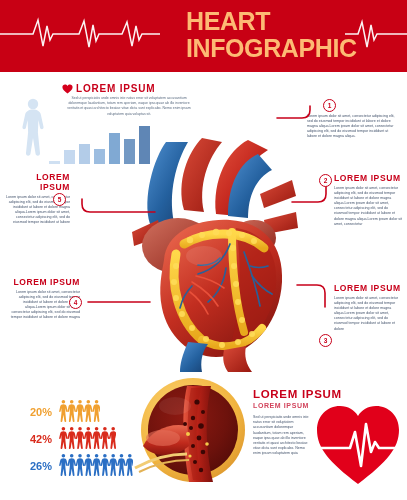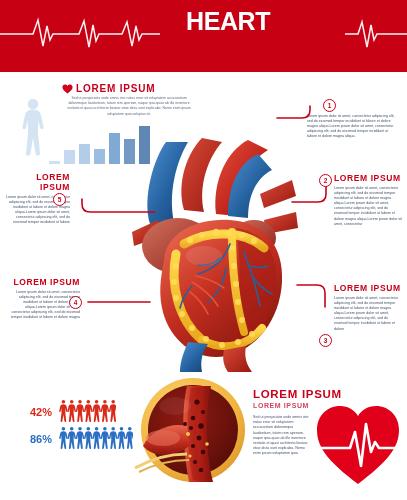--- a/index.html
+++ b/index.html
@@ -14,21 +14,21 @@
 
   
   .header {
     position:absolute; left:0; top:0; width:407px; height:72px;
     background:#c80014;
     overflow:hidden;
   }
   .header-ecg { position:absolute; left:0; top:0; width:407px; height:72px; }
   .header-title {
     position:absolute; left:186px; top:8px; width:215px;
-    color:#ffffff; font-weight:bold; font-size:25px; line-height:27px;
+    color:#fdba74; font-weight:bold; font-size:25px; line-height:27px;
     letter-spacing:-0.4px; text-align:left;
   }
   .header-title .l2 { display:block; }
   .intro-heart { position:absolute; left:62px; top:84px; }
   .intro-head-txt { position:absolute; left:76px; top:83px;
     font-size:10px; font-weight:bold; color:#c8001a; letter-spacing:0.8px; }
   .intro-body {
     position:absolute; left:63px; top:96px; width:132px;
     font-size:3.5px; line-height:5.2px; color:#5a6b80; text-align:center;
   }
@@ -94,20 +94,21 @@
 
   <div class="header">
     <svg class="header-ecg" viewBox="0 0 407 72">
       <path d="M0 34 L28 34 L33 34 L38 20 L43 46 L47 26 L50 40 L53 34 L75 34
                L79 34 L84 21 L89 47 L93 25 L96 41 L99 34 L118 34
                L122 34 L127 22 L132 46 L136 26 L139 40 L142 34 L160 34" fill="none" stroke="#ffffff" stroke-width="1.5" opacity="0.95"></path>
       <path d="M345 34 L358 34 L362 22 L367 47 L371 25 L374 40 L377 34 L407 34" fill="none" stroke="#ffffff" stroke-width="1.5" opacity="0.95"></path>
     </svg>
     <div class="header-title">
       <span>HEART</span>
+      <span class="l2">INFOGRAPHIC</span>
     </div>
   </div>
 
   <svg class="silhouette" width="34" height="66" viewBox="0 0 34 66">
     <g fill="#d5e4f3">
       <circle cx="17" cy="7" r="5.2"></circle>
       <path d="M17 12.5c-4.2 0-7.2 2-7.9 5.3l-2.6 12c-.3 1.5.5 2.4 1.6 2.4
                1 0 1.7-.6 1.9-1.6l1.6-7.6.5 12.6-2.1 20.5c-.2 1.6.8 2.6 2.2 2.6
                1.3 0 2.1-.8 2.3-2.1l2.5-15.6 2.5 15.6c.2 1.3 1 2.1 2.3 2.1
                1.4 0 2.4-1 2.2-2.6l-2.1-20.5.5-12.6 1.6 7.6c.2 1 .9 1.6 1.9 1.6
@@ -327,20 +328,40 @@
         <circle cx="57" cy="62" r="2"></circle>
           <circle cx="76" cy="72" r="1.8"></circle>
         <circle cx="59" cy="84" r="1.6"></circle>
       </g>
       <ellipse cx="44" cy="34" rx="16" ry="9" fill="#ffffff" opacity="0.07"></ellipse>
     </svg>
   </div>
 
   <div class="stats">
     <div class="stat-row">
+      <div class="stat-pct" style="color: rgb(240, 160, 48);">20%</div>
+      <div class="stat-figs"><svg width="41.5" height="23" viewBox="0 0 41.5 23">
+            <g transform="translate(0,0)">
+              <path d="M5.4 3.6a1.8 1.8 0 1 0 0-3.6 1.8 1.8 0 0 0 0 3.6zM5.4 4.3c-1.7 0-2.9.8-3.2 2.1L1.2 11c-.1.6.2 1 .7 1 .4 0 .7-.2.8-.7L3.3 8l.2 4.6-.9 8.3c-.1.7.3 1.1.9 1.1.5 0 .8-.3.9-.9l1-6.4 1 6.4c.1.6.4.9.9.9.6 0 1-.4.9-1.1l-.9-8.3L7.5 8l.6 3.3c.1.5.4.7.8.7.5 0 .8-.4.7-1L8.6 6.4C8.3 5.1 7.1 4.3 5.4 4.3z" fill="#f0a030"></path>
+            </g>
+            <g transform="translate(8.3,0)">
+              <path d="M5.4 3.6a1.8 1.8 0 1 0 0-3.6 1.8 1.8 0 0 0 0 3.6zM5.4 4.3c-1.7 0-2.9.8-3.2 2.1L1.2 11c-.1.6.2 1 .7 1 .4 0 .7-.2.8-.7L3.3 8l.2 4.6-.9 8.3c-.1.7.3 1.1.9 1.1.5 0 .8-.3.9-.9l1-6.4 1 6.4c.1.6.4.9.9.9.6 0 1-.4.9-1.1l-.9-8.3L7.5 8l.6 3.3c.1.5.4.7.8.7.5 0 .8-.4.7-1L8.6 6.4C8.3 5.1 7.1 4.3 5.4 4.3z" fill="#f0a030"></path>
+            </g>
+            <g transform="translate(16.6,0)">
+              <path d="M5.4 3.6a1.8 1.8 0 1 0 0-3.6 1.8 1.8 0 0 0 0 3.6zM5.4 4.3c-1.7 0-2.9.8-3.2 2.1L1.2 11c-.1.6.2 1 .7 1 .4 0 .7-.2.8-.7L3.3 8l.2 4.6-.9 8.3c-.1.7.3 1.1.9 1.1.5 0 .8-.3.9-.9l1-6.4 1 6.4c.1.6.4.9.9.9.6 0 1-.4.9-1.1l-.9-8.3L7.5 8l.6 3.3c.1.5.4.7.8.7.5 0 .8-.4.7-1L8.6 6.4C8.3 5.1 7.1 4.3 5.4 4.3z" fill="#f0a030"></path>
+            </g>
+            <g transform="translate(24.900000000000002,0)">
+              <path d="M5.4 3.6a1.8 1.8 0 1 0 0-3.6 1.8 1.8 0 0 0 0 3.6zM5.4 4.3c-1.7 0-2.9.8-3.2 2.1L1.2 11c-.1.6.2 1 .7 1 .4 0 .7-.2.8-.7L3.3 8l.2 4.6-.9 8.3c-.1.7.3 1.1.9 1.1.5 0 .8-.3.9-.9l1-6.4 1 6.4c.1.6.4.9.9.9.6 0 1-.4.9-1.1l-.9-8.3L7.5 8l.6 3.3c.1.5.4.7.8.7.5 0 .8-.4.7-1L8.6 6.4C8.3 5.1 7.1 4.3 5.4 4.3z" fill="#f0a030"></path>
+            </g>
+            <g transform="translate(33.2,0)">
+              <path d="M5.4 3.6a1.8 1.8 0 1 0 0-3.6 1.8 1.8 0 0 0 0 3.6zM5.4 4.3c-1.7 0-2.9.8-3.2 2.1L1.2 11c-.1.6.2 1 .7 1 .4 0 .7-.2.8-.7L3.3 8l.2 4.6-.9 8.3c-.1.7.3 1.1.9 1.1.5 0 .8-.3.9-.9l1-6.4 1 6.4c.1.6.4.9.9.9.6 0 1-.4.9-1.1l-.9-8.3L7.5 8l.6 3.3c.1.5.4.7.8.7.5 0 .8-.4.7-1L8.6 6.4C8.3 5.1 7.1 4.3 5.4 4.3z" fill="#f0a030"></path>
+            </g>
+          </svg></div>
+    </div>
+    <div class="stat-row">
       <div class="stat-pct" style="color: rgb(217, 43, 28);">42%</div>
       <div class="stat-figs"><svg width="58.10000000000001" height="23" viewBox="0 0 58.10000000000001 23">
             <g transform="translate(0,0)">
               <path d="M5.4 3.6a1.8 1.8 0 1 0 0-3.6 1.8 1.8 0 0 0 0 3.6zM5.4 4.3c-1.7 0-2.9.8-3.2 2.1L1.2 11c-.1.6.2 1 .7 1 .4 0 .7-.2.8-.7L3.3 8l.2 4.6-.9 8.3c-.1.7.3 1.1.9 1.1.5 0 .8-.3.9-.9l1-6.4 1 6.4c.1.6.4.9.9.9.6 0 1-.4.9-1.1l-.9-8.3L7.5 8l.6 3.3c.1.5.4.7.8.7.5 0 .8-.4.7-1L8.6 6.4C8.3 5.1 7.1 4.3 5.4 4.3z" fill="#d92b1c"></path>
             </g>
             <g transform="translate(8.3,0)">
               <path d="M5.4 3.6a1.8 1.8 0 1 0 0-3.6 1.8 1.8 0 0 0 0 3.6zM5.4 4.3c-1.7 0-2.9.8-3.2 2.1L1.2 11c-.1.6.2 1 .7 1 .4 0 .7-.2.8-.7L3.3 8l.2 4.6-.9 8.3c-.1.7.3 1.1.9 1.1.5 0 .8-.3.9-.9l1-6.4 1 6.4c.1.6.4.9.9.9.6 0 1-.4.9-1.1l-.9-8.3L7.5 8l.6 3.3c.1.5.4.7.8.7.5 0 .8-.4.7-1L8.6 6.4C8.3 5.1 7.1 4.3 5.4 4.3z" fill="#d92b1c"></path>
             </g>
             <g transform="translate(16.6,0)">
               <path d="M5.4 3.6a1.8 1.8 0 1 0 0-3.6 1.8 1.8 0 0 0 0 3.6zM5.4 4.3c-1.7 0-2.9.8-3.2 2.1L1.2 11c-.1.6.2 1 .7 1 .4 0 .7-.2.8-.7L3.3 8l.2 4.6-.9 8.3c-.1.7.3 1.1.9 1.1.5 0 .8-.3.9-.9l1-6.4 1 6.4c.1.6.4.9.9.9.6 0 1-.4.9-1.1l-.9-8.3L7.5 8l.6 3.3c.1.5.4.7.8.7.5 0 .8-.4.7-1L8.6 6.4C8.3 5.1 7.1 4.3 5.4 4.3z" fill="#d92b1c"></path>
@@ -353,21 +374,21 @@
             </g>
             <g transform="translate(41.5,0)">
               <path d="M5.4 3.6a1.8 1.8 0 1 0 0-3.6 1.8 1.8 0 0 0 0 3.6zM5.4 4.3c-1.7 0-2.9.8-3.2 2.1L1.2 11c-.1.6.2 1 .7 1 .4 0 .7-.2.8-.7L3.3 8l.2 4.6-.9 8.3c-.1.7.3 1.1.9 1.1.5 0 .8-.3.9-.9l1-6.4 1 6.4c.1.6.4.9.9.9.6 0 1-.4.9-1.1l-.9-8.3L7.5 8l.6 3.3c.1.5.4.7.8.7.5 0 .8-.4.7-1L8.6 6.4C8.3 5.1 7.1 4.3 5.4 4.3z" fill="#d92b1c"></path>
             </g>
             <g transform="translate(49.800000000000004,0)">
               <path d="M5.4 3.6a1.8 1.8 0 1 0 0-3.6 1.8 1.8 0 0 0 0 3.6zM5.4 4.3c-1.7 0-2.9.8-3.2 2.1L1.2 11c-.1.6.2 1 .7 1 .4 0 .7-.2.8-.7L3.3 8l.2 4.6-.9 8.3c-.1.7.3 1.1.9 1.1.5 0 .8-.3.9-.9l1-6.4 1 6.4c.1.6.4.9.9.9.6 0 1-.4.9-1.1l-.9-8.3L7.5 8l.6 3.3c.1.5.4.7.8.7.5 0 .8-.4.7-1L8.6 6.4C8.3 5.1 7.1 4.3 5.4 4.3z" fill="#d92b1c"></path>
             </g>
           </svg></div>
     </div>
     <div class="stat-row">
-      <div class="stat-pct" style="color: rgb(43, 111, 196);">86%</div>
+      <div class="stat-pct" style="color: rgb(43, 111, 196);">26%</div>
       <div class="stat-figs"><svg width="74.7" height="23" viewBox="0 0 74.7 23">
             <g transform="translate(0,0)">
               <path d="M5.4 3.6a1.8 1.8 0 1 0 0-3.6 1.8 1.8 0 0 0 0 3.6zM5.4 4.3c-1.7 0-2.9.8-3.2 2.1L1.2 11c-.1.6.2 1 .7 1 .4 0 .7-.2.8-.7L3.3 8l.2 4.6-.9 8.3c-.1.7.3 1.1.9 1.1.5 0 .8-.3.9-.9l1-6.4 1 6.4c.1.6.4.9.9.9.6 0 1-.4.9-1.1l-.9-8.3L7.5 8l.6 3.3c.1.5.4.7.8.7.5 0 .8-.4.7-1L8.6 6.4C8.3 5.1 7.1 4.3 5.4 4.3z" fill="#2b6fc4"></path>
             </g>
             <g transform="translate(8.3,0)">
               <path d="M5.4 3.6a1.8 1.8 0 1 0 0-3.6 1.8 1.8 0 0 0 0 3.6zM5.4 4.3c-1.7 0-2.9.8-3.2 2.1L1.2 11c-.1.6.2 1 .7 1 .4 0 .7-.2.8-.7L3.3 8l.2 4.6-.9 8.3c-.1.7.3 1.1.9 1.1.5 0 .8-.3.9-.9l1-6.4 1 6.4c.1.6.4.9.9.9.6 0 1-.4.9-1.1l-.9-8.3L7.5 8l.6 3.3c.1.5.4.7.8.7.5 0 .8-.4.7-1L8.6 6.4C8.3 5.1 7.1 4.3 5.4 4.3z" fill="#2b6fc4"></path>
             </g>
             <g transform="translate(16.6,0)">
               <path d="M5.4 3.6a1.8 1.8 0 1 0 0-3.6 1.8 1.8 0 0 0 0 3.6zM5.4 4.3c-1.7 0-2.9.8-3.2 2.1L1.2 11c-.1.6.2 1 .7 1 .4 0 .7-.2.8-.7L3.3 8l.2 4.6-.9 8.3c-.1.7.3 1.1.9 1.1.5 0 .8-.3.9-.9l1-6.4 1 6.4c.1.6.4.9.9.9.6 0 1-.4.9-1.1l-.9-8.3L7.5 8l.6 3.3c.1.5.4.7.8.7.5 0 .8-.4.7-1L8.6 6.4C8.3 5.1 7.1 4.3 5.4 4.3z" fill="#2b6fc4"></path>
             </g>

